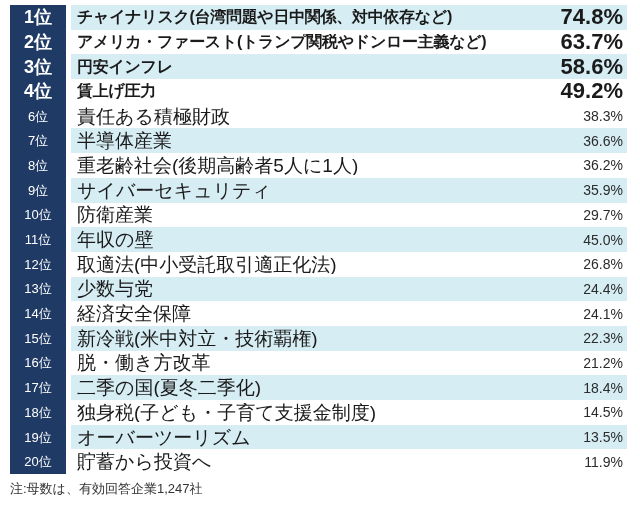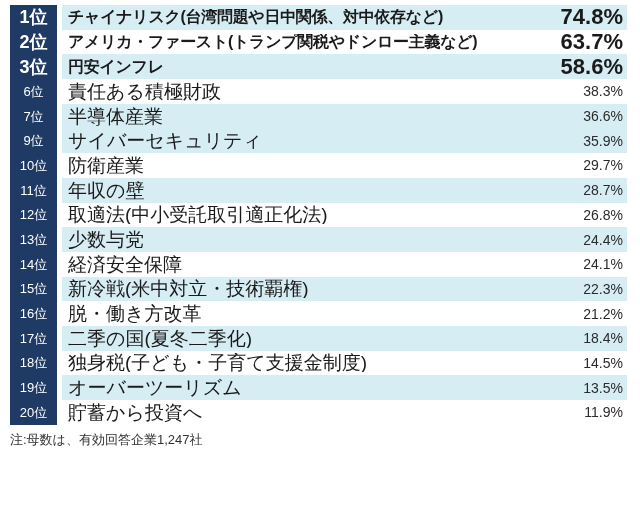--- a/index.html
+++ b/index.html
@@ -21,21 +21,21 @@
     display: flex;
     flex-direction: column;
   }
   .row {
     display: flex;
     align-items: stretch;
     height: 24.7px;
     flex: none;
   }
   .rank {
-    width: 47px;
+    width: 56px;
     flex: none;
     background: #1f3a64;
     color: #ffffff;
     display: flex;
     align-items: center;
     justify-content: center;
     font-size: 13px;
     line-height: 1;
     letter-spacing: 0;
   }
@@ -109,38 +109,52 @@
   </div>
 
   <div class="row top5 alt">
     <div class="rank">3位</div>
     <div class="content">
       <span class="label">円安インフレ</span>
       <span class="value">58.6%</span>
     </div>
   </div>
 
+  <div class="row top5">
+    <div class="rank">4位</div>
+    <div class="content">
+      <span class="label">賃上げ圧力</span>
+      <span class="value">49.2%</span>
+    </div>
+  </div>
 
 
   <div class="row">
     <div class="rank">6位</div>
     <div class="content">
       <span class="label">責任ある積極財政</span>
       <span class="value">38.3%</span>
     </div>
   </div>
 
   <div class="row alt">
     <div class="rank">7位</div>
     <div class="content">
       <span class="label">半導体産業</span>
       <span class="value">36.6%</span>
     </div>
   </div>
 
+  <div class="row">
+    <div class="rank">8位</div>
+    <div class="content">
+      <span class="label">重老齢社会(後期高齢者5人に1人)</span>
+      <span class="value">36.2%</span>
+    </div>
+  </div>
 
   <div class="row alt">
     <div class="rank">9位</div>
     <div class="content">
       <span class="label">サイバーセキュリティ</span>
       <span class="value">35.9%</span>
     </div>
   </div>
 
   <div class="row">
@@ -148,21 +162,21 @@
     <div class="content">
       <span class="label">防衛産業</span>
       <span class="value">29.7%</span>
     </div>
   </div>
 
   <div class="row alt">
     <div class="rank">11位</div>
     <div class="content">
       <span class="label">年収の壁</span>
-      <span class="value">28.7%</span>
+      <span class="value">45.0%</span>
     </div>
   </div>
 
   <div class="row">
     <div class="rank">12位</div>
     <div class="content">
       <span class="label">取適法(中小受託取引適正化法)</span>
       <span class="value">26.8%</span>
     </div>
   </div>

